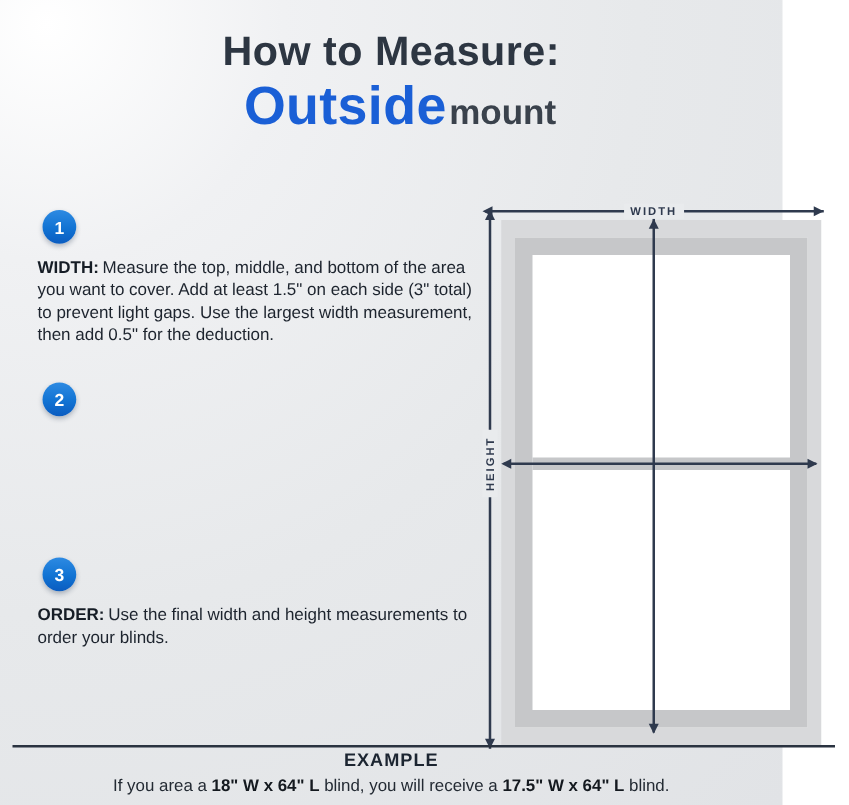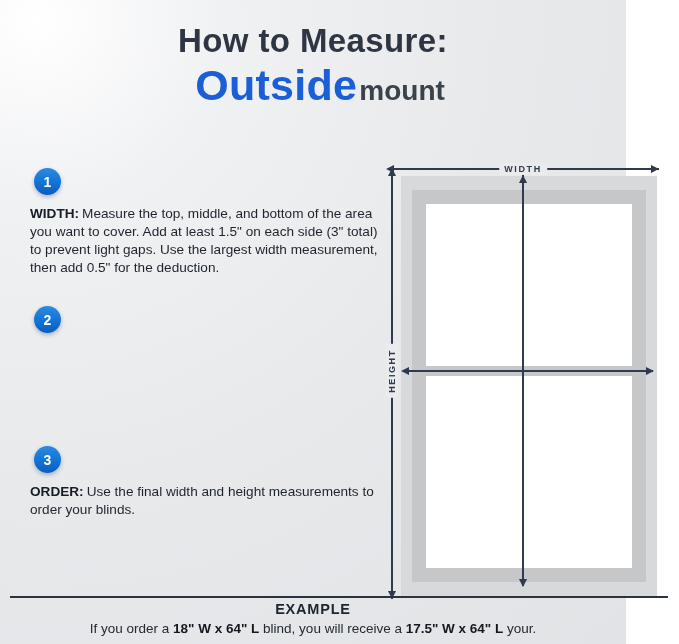--- a/index.html
+++ b/index.html
@@ -120,16 +120,16 @@
     <div class="ah ah-right" style="left:261px;top:205px;"></div>
 
     <span class="meas-label label-width">WIDTH</span>
     <span class="meas-label label-height">HEIGHT</span>
 
   </div>
 
   <div class="divider"></div>
   <div class="example-title">EXAMPLE</div>
   <p class="example-text">
-    <span>If you order a </span><b>18" W x 64" L</b><span> blind, you will receive a </span><b>17.5" W x 64" L</b><span> your.</span>
+    <span>If you area a </span><b>18" W x 64" L</b><span> blind, you will receive a </span><b>17.5" W x 64" L</b><span> blind.</span>
   </p>
 
 </div>
 
 </body></html>

